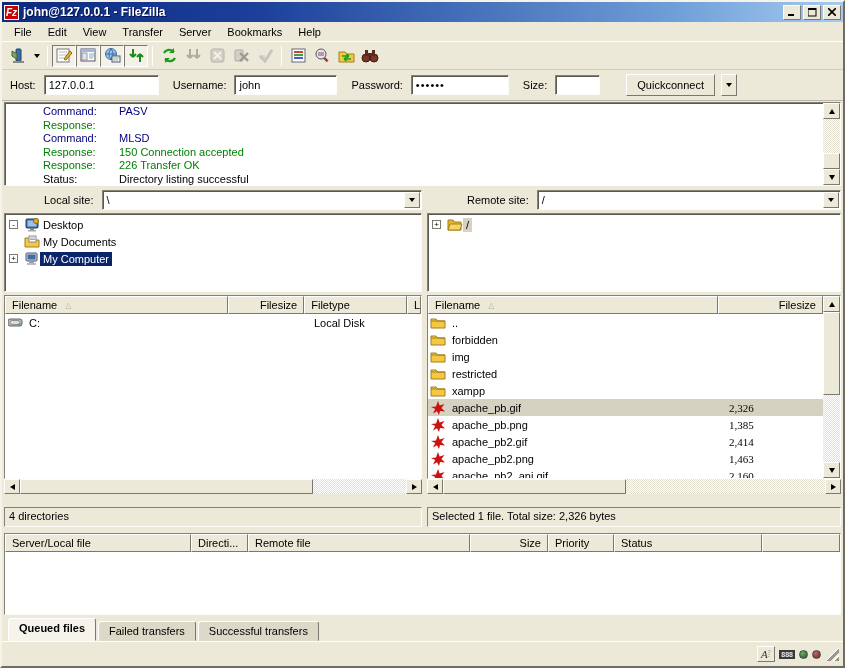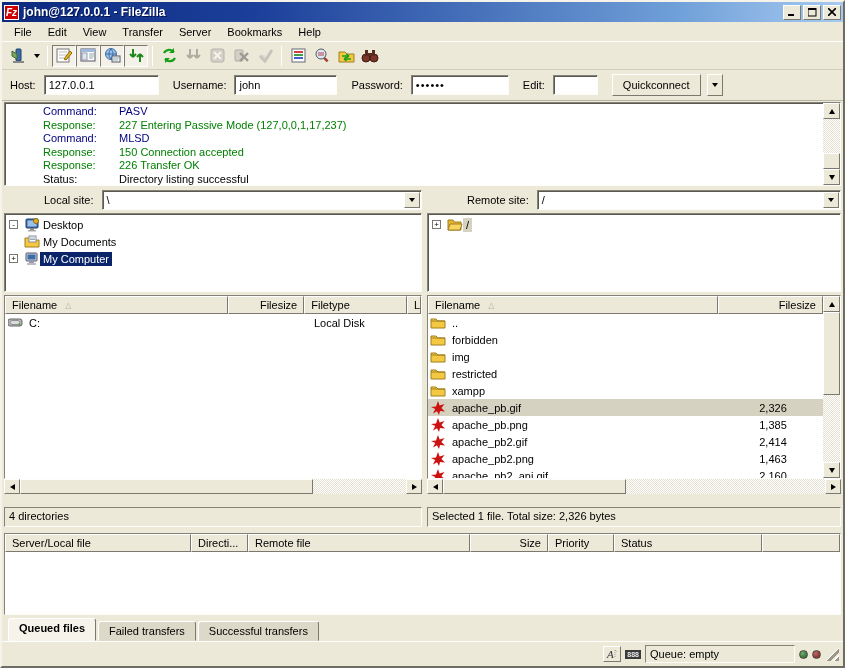--- a/index.html
+++ b/index.html
@@ -86,21 +86,21 @@
   .list{ flex:1; background:#fff; display:flex; flex-direction:column; min-height:0; margin-bottom:0;}
   .list-main{ flex:1; display:flex; min-height:0;}
   .list-cols{ flex:1; display:flex; flex-direction:column; min-width:0;}
   .lheader{ height:18px; display:flex; flex:none; background:#ece9d8;}
   .hcell{ display:flex; align-items:center; padding:0 6px; cursor:pointer; overflow:hidden; white-space:nowrap;}
   .hcell.num{ justify-content:flex-end;}
   .sort{ color:#b5b1a2; font-size:8px; margin-left:8px;}
   .lbody{ flex:1; overflow:hidden;}
   .lrow{ height:17px; display:flex; align-items:center; white-space:nowrap;}
   .lrow .cell{ padding:0 6px; overflow:hidden;}
-  .cell.num{ text-align:center;}
+  .cell.num{ text-align:left;font-family:Liberation Serif, serif;}
   .icon16{ width:16px; height:14px; flex:none; margin-left:2px; display:flex; align-items:center; justify-content:center;}
 
   .pane-status{ height:20px; margin-top:13px; padding:2px 4px; border:1px solid; border-color:#858377 #fdfcf7 #fdfcf7 #858377;}
 
   .vsplit{ height:6px; flex:none;}
 
   
   .queue{ height:82px; margin:0 2px; background:#fff; display:flex; flex-direction:column;}
   .queue .lbody{ background:#fff;}
 
@@ -298,37 +298,36 @@
     </div>
   </div>
 
   <div class="qc">
     <label>Host:</label>
     <input style="width: 115px;" value="127.0.0.1">
     <label style="margin-left:8px">Username:</label>
     <input style="width: 103px;" value="john">
     <label style="margin-left:8px">Password:</label>
     <input style="width: 98px; letter-spacing: 1px;" value="••••••">
-    <label style="margin-left:8px">Edit:</label>
+    <label style="margin-left:8px">Size:</label>
     <input style="width: 45px;" value="">
-    <button class="qc-btn raised" style="margin-left:8px">Quickconnect</button>
+    <button class="qc-btn raised" style="margin-left:20px">Quickconnect</button>
     <div class="qc-dd raised">
         <span class="arr-down"></span>
       </div>
   </div>
 
   <div class="log sunken2">
     <div class="log-lines">
       <div class="log-row c-command">
           <span class="log-label">Command:</span>
           <span>PASV</span>
         </div>
       <div class="log-row c-response">
           <span class="log-label">Response:</span>
-          <span>227 Entering Passive Mode (127,0,0,1,17,237)</span>
         </div>
       <div class="log-row c-command">
           <span class="log-label">Command:</span>
           <span>MLSD</span>
         </div>
       <div class="log-row c-response">
           <span class="log-label">Response:</span>
           <span>150 Connection accepted</span>
         </div>
       <div class="log-row c-response">
@@ -644,19 +643,18 @@
   <div class="statusbar">
     <div class="sb-ind raised">
       <span>
           <svg width="12" height="12">
             <text x="1" y="10" font-size="11" font-style="italic" font-family="Liberation Serif, serif" fill="#333">A</text>
             <path d="M9 2 v8 M9 2 l2 2" stroke="#999" stroke-dasharray="1 1" fill="none"></path>
           </svg>
         </span>
     </div>
     <div class="speed-box">888</div>
-    <div class="queue-status">Queue: empty</div>
     <div class="led" style="background:radial-gradient(circle at 35% 30%, #6fae6f, #1e5c1e);"></div>
     <div class="led" style="background:radial-gradient(circle at 35% 30%, #c06868, #6e1f1f);"></div>
     <div class="grip"></div>
   </div>
 
 </div>
 
 </body></html>

